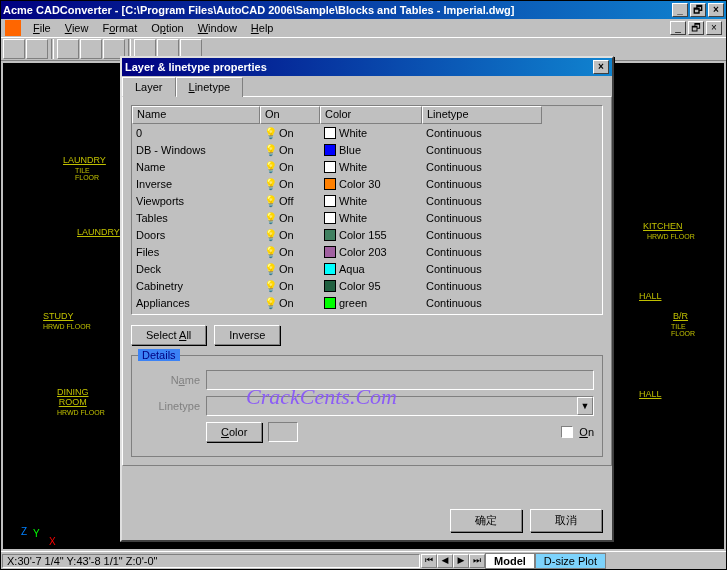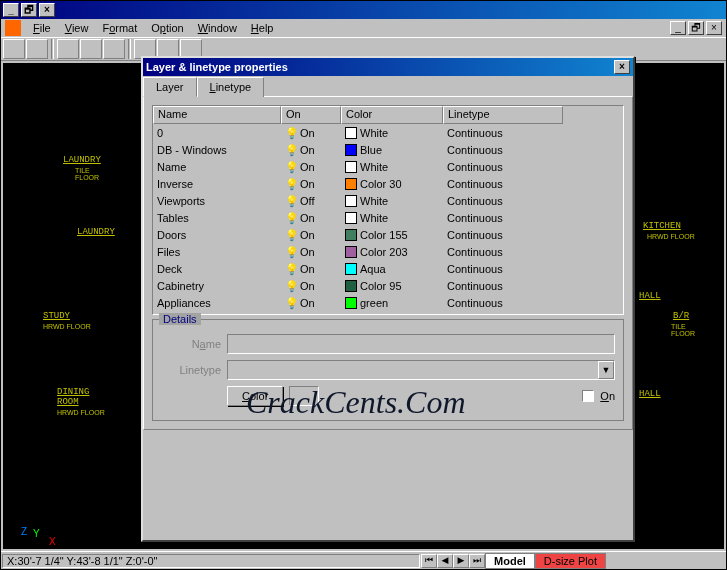--- a/index.html
+++ b/index.html
@@ -15,32 +15,32 @@
 .menubar { height: 18px; background: #c0c0c0; display: flex; align-items: center; padding: 0 4px; gap: 2px; font-size: 11px; }
 .menubar .appicon { width: 16px; height: 16px; background: #ff6600; margin-right: 4px; }
 .menuitem { padding: 1px 6px; cursor: pointer; }
 .menuitem u { text-decoration: underline; }
 
 .toolbar { height: 24px; background: #c0c0c0; border-top: 1px solid #fff; border-bottom: 1px solid #808080; display: flex; align-items: center; padding: 0 2px; gap: 1px; }
 .tbtn { width: 22px; height: 20px; background: #c0c0c0; border: 1px solid; border-color: #fff #808080 #808080 #fff; cursor: pointer; display:flex; align-items:center; justify-content:center; }
 .tsep { width: 3px; height: 20px; border-left: 1px solid #808080; border-right: 1px solid #fff; margin: 0 2px; }
 
 .canvas { position: absolute; top: 62px; left: 2px; right: 2px; bottom: 20px; background: #000; overflow: hidden; }
-.room-label { color: #c0c000; font-size: 9px; font-family: Liberation Mono, monospace; position: absolute; text-decoration: underline; }
+.room-label { color: #c0c000; font-size: 9px; font-family: Liberation Sans, sans-serif; position: absolute; text-decoration: underline; text-align: center; }
 .room-sub { color: #c0c000; font-size: 7px; font-family: Arial; position: absolute; }
 
 .statusbar { position: absolute; bottom: 0; left: 0; right: 0; height: 18px; background: #c0c0c0; border-top: 1px solid #fff; display: flex; align-items: center; font-size: 11px; }
 .statusbar .coord { flex: 1; padding: 0 4px; border: 1px solid; border-color: #808080 #fff #fff #808080; margin: 1px; }
 .tabbtns { display: flex; }
 .navbtn { width: 16px; height: 14px; background: #c0c0c0; border: 1px solid; border-color: #fff #808080 #808080 #fff; font-size: 9px; text-align: center; cursor: pointer; }
 .tab { padding: 1px 8px; background: #fff; border: 1px solid #808080; font-weight: bold; }
-.tab.inactive { background: #ef4444; font-weight: normal; }
-
-
-.dialog { position: absolute; top: 56px; left: 141px; width: 494px; height: 486px; background: #c0c0c0; border: 2px solid; border-color: #dfdfdf #404040 #404040 #dfdfdf; box-shadow: 1px 1px 0 #000; }
+.tab.inactive { background: #7dd3fc; font-weight: normal; }
+
+
+.dialog { position: absolute; top: 56px; left: 120px; width: 494px; height: 486px; background: #c0c0c0; border: 2px solid; border-color: #dfdfdf #404040 #404040 #dfdfdf; box-shadow: 1px 1px 0 #000; }
 .dlg-title { height: 18px; background: linear-gradient(to right, #000080, #1084d0); color: #fff; display: flex; align-items: center; padding: 0 3px; font-size: 11px; font-weight: bold; }
 .dlg-title .t { flex: 1; }
 .dlg-close { width: 16px; height: 14px; background: #c0c0c0; border: 1px solid; border-color: #fff #404040 #404040 #fff; color: #000; font-size: 10px; text-align: center; line-height: 12px; cursor: pointer; }
 
 .dlg-body { }
 .tabs { display: flex; position: relative; top: 1px; }
 .dtab { padding: 3px 12px; background: #c0c0c0; border: 1px solid; border-color: #fff #808080 #808080 #fff; border-bottom: none; cursor: pointer; font-size: 11px; }
 .dtab.active { border-bottom: 1px solid #c0c0c0; z-index: 2; position: relative; }
 .tabpanel { border: 1px solid; border-color: #fff #808080 #808080 #fff; padding: 8px; background: #c0c0c0; }
 
@@ -60,37 +60,38 @@
 .gc-lt { width: 120px; }
 .bulb { width: 12px; height: 12px; display: inline-block; }
 .bulb-on { color: #ffcc00; }
 .bulb-off { color: #4040a0; }
 .swatch { width: 12px; height: 12px; display: inline-block; border: 1px solid #000; }
 
 .btnrow { display: flex; gap: 8px; margin: 10px 0; }
 .btn { padding: 3px 14px; background: #c0c0c0; border: 1px solid; border-color: #fff #808080 #808080 #fff; font-size: 11px; cursor: pointer; box-shadow: 1px 1px 0 #000; }
 
 .fieldset { border: 1px solid #808080; padding: 8px; margin-top: 4px; position: relative; }
-.fieldset .legend { position: absolute; top: -7px; left: 6px; background: #a3a3a3; padding: 0 4px; color: #000080; font-size: 11px; }
+.fieldset .legend { position: absolute; top: -7px; left: 6px; background: #3b82f6; padding: 0 4px; color: #000080; font-size: 11px; }
 .frow { display: flex; align-items: center; margin: 6px 0; gap: 6px; }
 .lbl { width: 60px; text-align: right; color: #808080; font-size: 11px; }
 .txtfield { flex: 1; height: 20px; background: #c0c0c0; border: 1px solid; border-color: #808080 #fff #fff #808080; }
 .combo { flex: 1; height: 20px; background: #c0c0c0; border: 1px solid; border-color: #808080 #fff #fff #808080; display: flex; }
 .combo .dd { width: 16px; background: #c0c0c0; border: 1px solid; border-color: #fff #808080 #808080 #fff; text-align: center; font-size: 9px; line-height: 16px; }
 .cbox { width: 12px; height: 12px; background: #fff; border: 1px solid; border-color: #808080 #fff #fff #808080; }
 
 .dlg-footer { position: absolute; bottom: 8px; right: 10px; display: flex; gap: 8px; }
 
-.watermark { position: absolute; top: 384px; left: 246px; color: #0f172a; font-size: 32px; font-family: Georgia, serif; font-style: italic; pointer-events: none; z-index: 100; }
+.watermark { position: absolute; top: 384px; left: 246px; color: #8b5cf6; font-size: 22px; font-family: Georgia, serif; font-style: italic; pointer-events: none; z-index: 100; }
 </style>
 </head>
 <body>
 
 <div class="app">
   <div class="titlebar">
+    <span class="txt">Acme CADConverter - [C:\Program Files\AutoCAD 2006\Sample\Blocks and Tables - Imperial.dwg]</span>
     <div class="winbtns">
       <div class="winbtn">_</div>
       <div class="winbtn">🗗</div>
       <div class="winbtn">×</div>
     </div>
   </div>
 
   <div class="menubar">
     <div class="appicon"></div>
     <span class="menuitem"><u>F</u><span>ile</span></span>
@@ -239,20 +240,24 @@
             </div>
             <div class="grow">
               <div class="gc gc-name">Power</div>
               <div class="gc gc-on"><span class="bulb bulb-on">💡</span>On</div>
               <div class="gc gc-color"><span class="swatch" style="background:#ff00ff"></span>Fuchsia</div>
               <div class="gc gc-lt">Continuous</div>
             </div>
           </div>
       </div>
 
+      <div class="btnrow">
+        <button class="btn">Select <u>A</u>ll</button>
+        <button class="btn">Inverse</button>
+      </div>
 
       <div class="fieldset">
         <div class="legend">Details</div>
         <div class="frow">
           <div class="lbl">N<u>a</u>me</div>
           <div class="txtfield"></div>
         </div>
         <div class="frow">
           <div class="lbl">Linetype</div>
           <div class="combo">
@@ -264,15 +269,19 @@
           <div class="lbl"></div>
           <button class="btn"><u>C</u>olor</button>
           <div class="txtfield" style="flex:0 0 30px"></div>
           <div style="flex:1"></div>
           <div class="cbox"></div>
           <span><u>O</u>n</span>
         </div>
       </div>
     </div>
   </div>
+  <div class="dlg-footer">
+    <button class="btn" style="padding:3px 24px">确定</button>
+    <button class="btn" style="padding:3px 24px">取消</button>
+  </div>
 </div>
 
 <div class="watermark">CrackCents.Com</div>
 
 </body></html>

